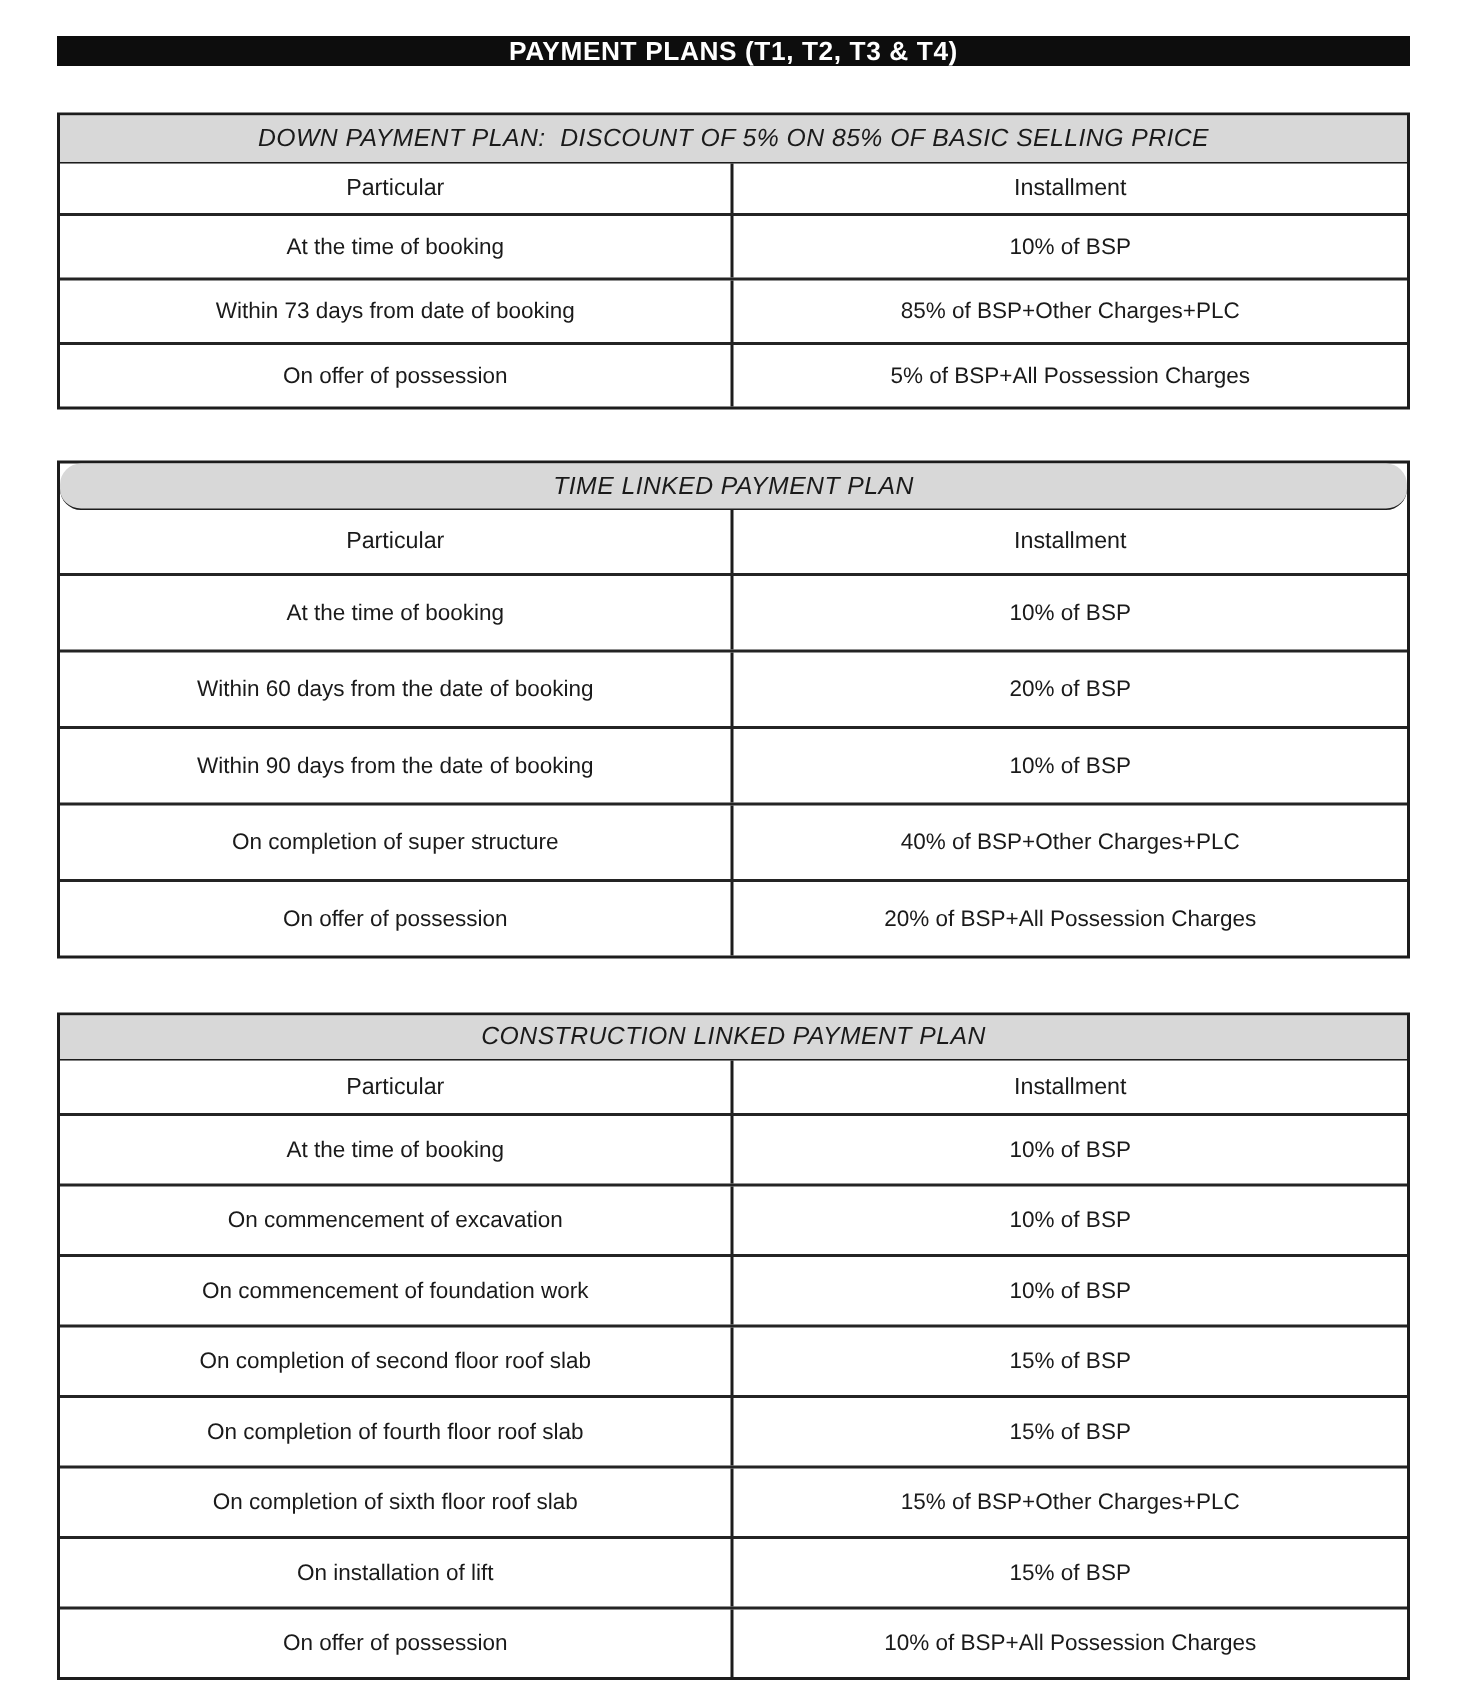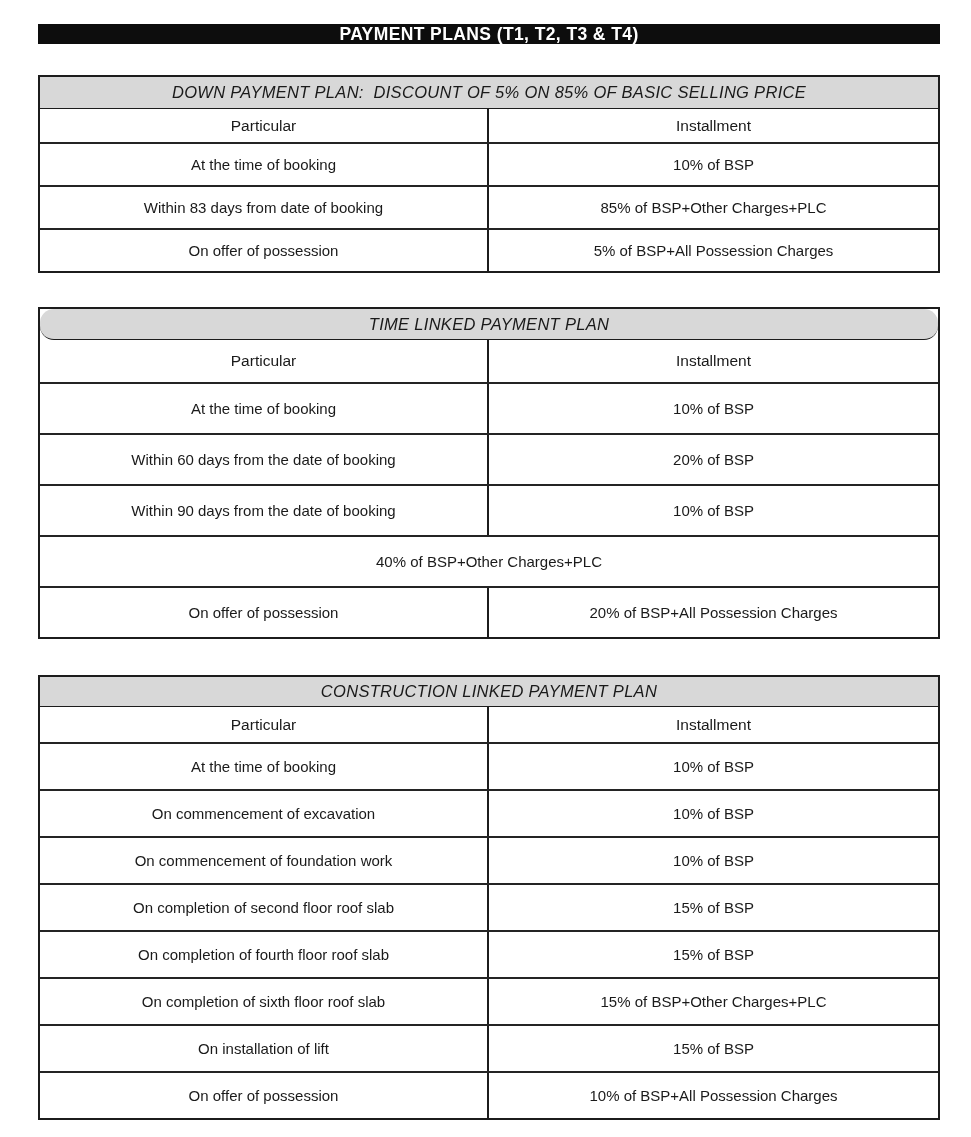--- a/index.html
+++ b/index.html
@@ -85,21 +85,21 @@
         <div class="table-title">DOWN PAYMENT PLAN:  DISCOUNT OF 5% ON 85% OF BASIC SELLING PRICE</div>
         <div class="row header-row">
           <div class="cell particular header-cell">Particular</div>
           <div class="cell installment header-cell">Installment</div>
         </div>
         <div class="row data-row">
           <div class="cell particular">At the time of booking</div>
           <div class="cell installment">10% of BSP</div>
         </div>
         <div class="row data-row">
-          <div class="cell particular">Within 83 days from date of booking</div>
+          <div class="cell particular">Within 73 days from date of booking</div>
           <div class="cell installment">85% of BSP+Other Charges+PLC</div>
         </div>
         <div class="row data-row">
           <div class="cell particular">On offer of possession</div>
           <div class="cell installment">5% of BSP+All Possession Charges</div>
         </div>
       </section>
       <section class="plan-table t1">
         <div class="table-title">TIME LINKED PAYMENT PLAN</div>
         <div class="row header-row">
@@ -112,20 +112,21 @@
         </div>
         <div class="row data-row">
           <div class="cell particular">Within 60 days from the date of booking</div>
           <div class="cell installment">20% of BSP</div>
         </div>
         <div class="row data-row">
           <div class="cell particular">Within 90 days from the date of booking</div>
           <div class="cell installment">10% of BSP</div>
         </div>
         <div class="row data-row">
+          <div class="cell particular">On completion of super structure</div>
           <div class="cell installment">40% of BSP+Other Charges+PLC</div>
         </div>
         <div class="row data-row">
           <div class="cell particular">On offer of possession</div>
           <div class="cell installment">20% of BSP+All Possession Charges</div>
         </div>
       </section>
       <section class="plan-table t2">
         <div class="table-title">CONSTRUCTION LINKED PAYMENT PLAN</div>
         <div class="row header-row">

